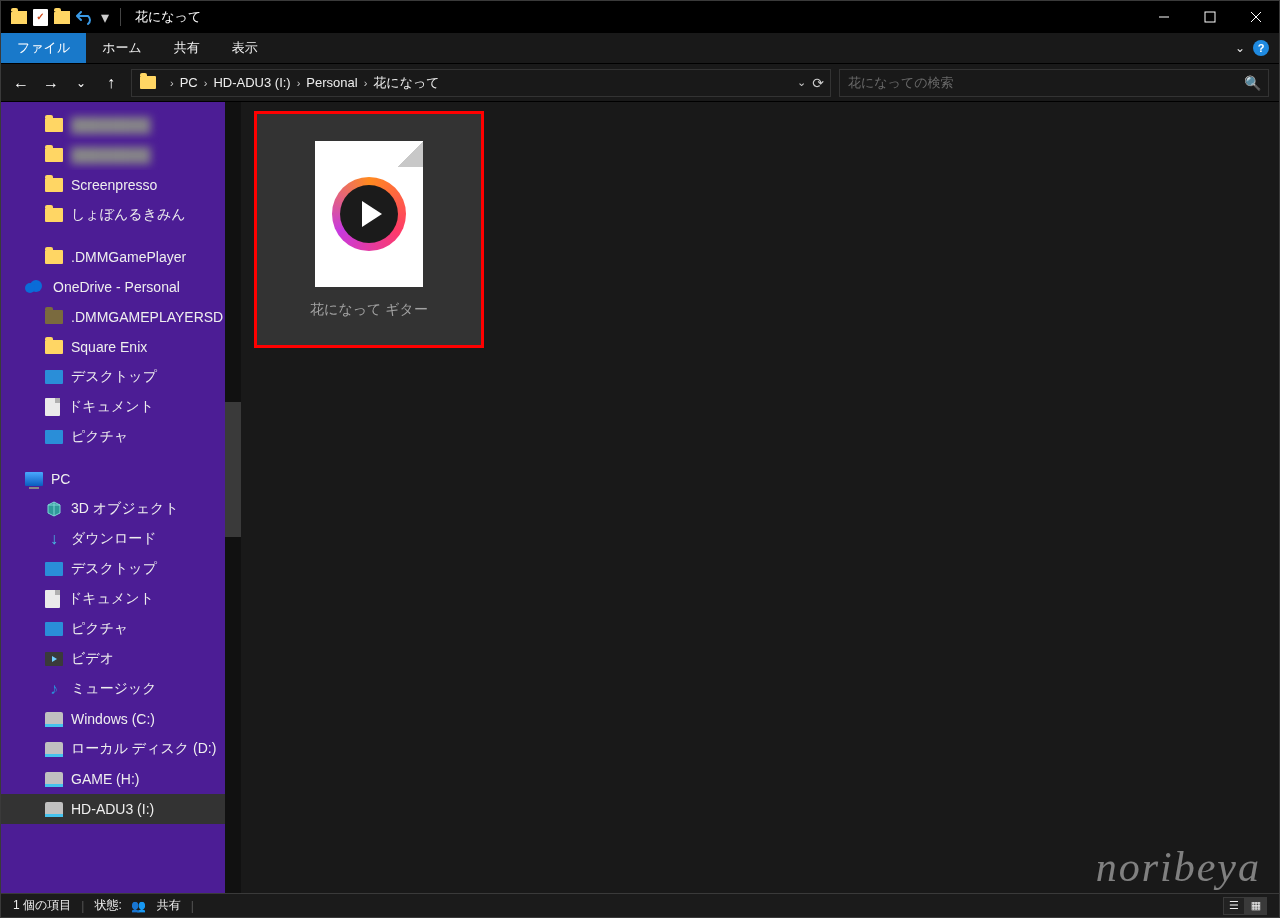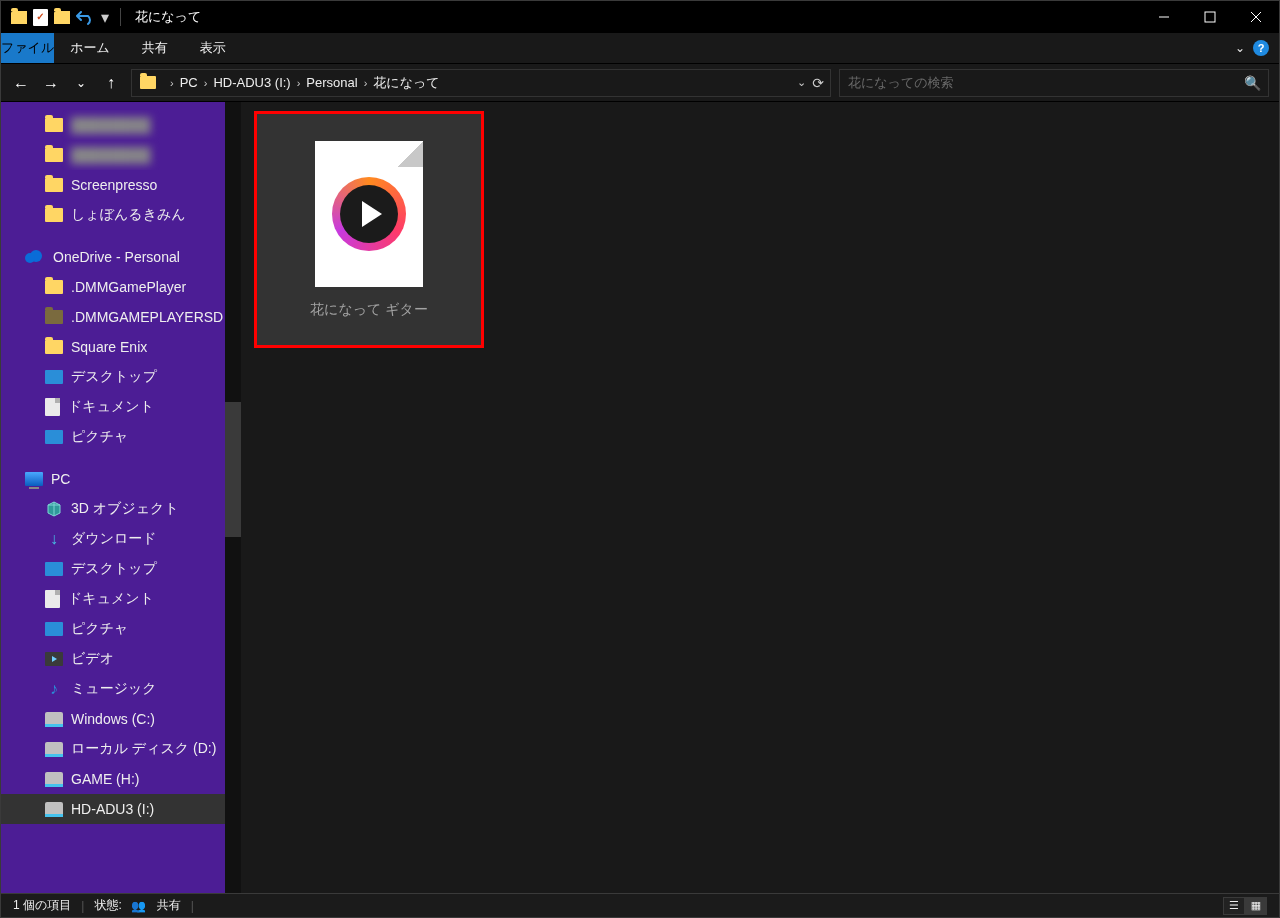--- a/index.html
+++ b/index.html
@@ -11,21 +11,21 @@
 .tb-folder:before{content:"";position:absolute;left:0;top:-3px;width:7px;height:3px;background:#ffd664;border-radius:2px 2px 0 0}
 .tb-doc{width:15px;height:17px;background:#fff;border-radius:1px;position:relative;display:flex;align-items:center;justify-content:center}
 .tb-doc:after{content:"✓";color:#d04a1a;font-size:10px;font-weight:bold;line-height:1}
 .tb-undo{display:inline-flex;align-items:center;color:#3a9ae6}
 .tb-sep{width:1px;height:18px;background:#444;margin:0 4px}
 .tb-down{width:10px;text-align:center;opacity:.8}
 .title-text{margin-left:10px;font-size:13px}
 .win-ctrls{margin-left:auto;display:flex;height:100%}
 .win-btn{width:46px;height:100%;display:flex;align-items:center;justify-content:center;font-size:12px;font-family:Arial}
 .ribbon{height:31px;background:#191919;display:flex;align-items:stretch;border-bottom:1px solid #000}
-.file-tab{background:#1979ca;color:#000000;padding:0 0;display:flex;align-items:center;font-size:13px}
+.file-tab{background:#1979ca;color:#ffffff;padding:0 16px;display:flex;align-items:center;font-size:13px}
 .rtab{padding:0 16px;display:flex;align-items:center;font-size:13px;color:#f0f0f0}
 .ribbon-right{margin-left:auto;display:flex;align-items:center;padding-right:10px;gap:8px}
 .ribbon-chev{font-size:12px;opacity:.9}
 .help-ic{width:16px;height:16px;border-radius:50%;background:#1f8ae0;display:flex;align-items:center;justify-content:center;font-size:11px;font-weight:bold}
 .navbar{height:38px;background:#191919;display:flex;align-items:center;padding:0 6px;gap:2px;border-bottom:1px solid #000}
 .nav-arr{width:28px;height:28px;display:flex;align-items:center;justify-content:center;font-size:16px;color:#fff}
 .breadcrumb{flex:0 0 700px;height:28px;margin-left:4px;border:1px solid #333;display:flex;align-items:center;background:#191919}
 .bc-icon{width:16px;height:13px;margin:0 8px;background:#ffd664;position:relative;border-radius:1px}
 .bc-icon:before{content:"";position:absolute;left:0;top:-3px;width:7px;height:3px;background:#ffd664;border-radius:2px 2px 0 0}
 .bc-sep{color:#ccc;font-size:11px;margin:0 6px;font-family:Arial}
@@ -166,27 +166,27 @@
         </div>
         <div class="tree-item">
           <span class="ti-folder"></span>
           <span>Screenpresso</span>
         </div>
         <div class="tree-item">
           <span class="ti-folder"></span>
           <span>しょぼんるきみん</span>
         </div>
         <div style="height: 12px;"></div>
+        <div class="tree-item">
+          <span class="ti-folder"></span>
+          <span>.DMMGamePlayer</span>
+        </div>
         <div class="tree-item lvl0">
           <span class="ti-onedrive"></span>
           <span>OneDrive - Personal</span>
-        </div>
-        <div class="tree-item">
-          <span class="ti-folder"></span>
-          <span>.DMMGamePlayer</span>
         </div>
         <div class="tree-item">
           <span class="ti-folder dim"></span>
           <span>.DMMGAMEPLAYERSD</span>
         </div>
         <div class="tree-item">
           <span class="ti-folder"></span>
           <span>Square Enix</span>
         </div>
         <div class="tree-item">
@@ -279,13 +279,14 @@
     <span>状態:</span>
     <span class="people">👥</span>
     <span>共有</span>
     <span class="sep">|</span>
     <div class="view-toggle">
       <div class="vt-btn">☰</div>
       <div class="vt-btn" style="background:#3a3a3a">▦</div>
     </div>
   </div>
 
+  <div class="watermark">noribeya</div>
 </div>
 
 </body></html>

